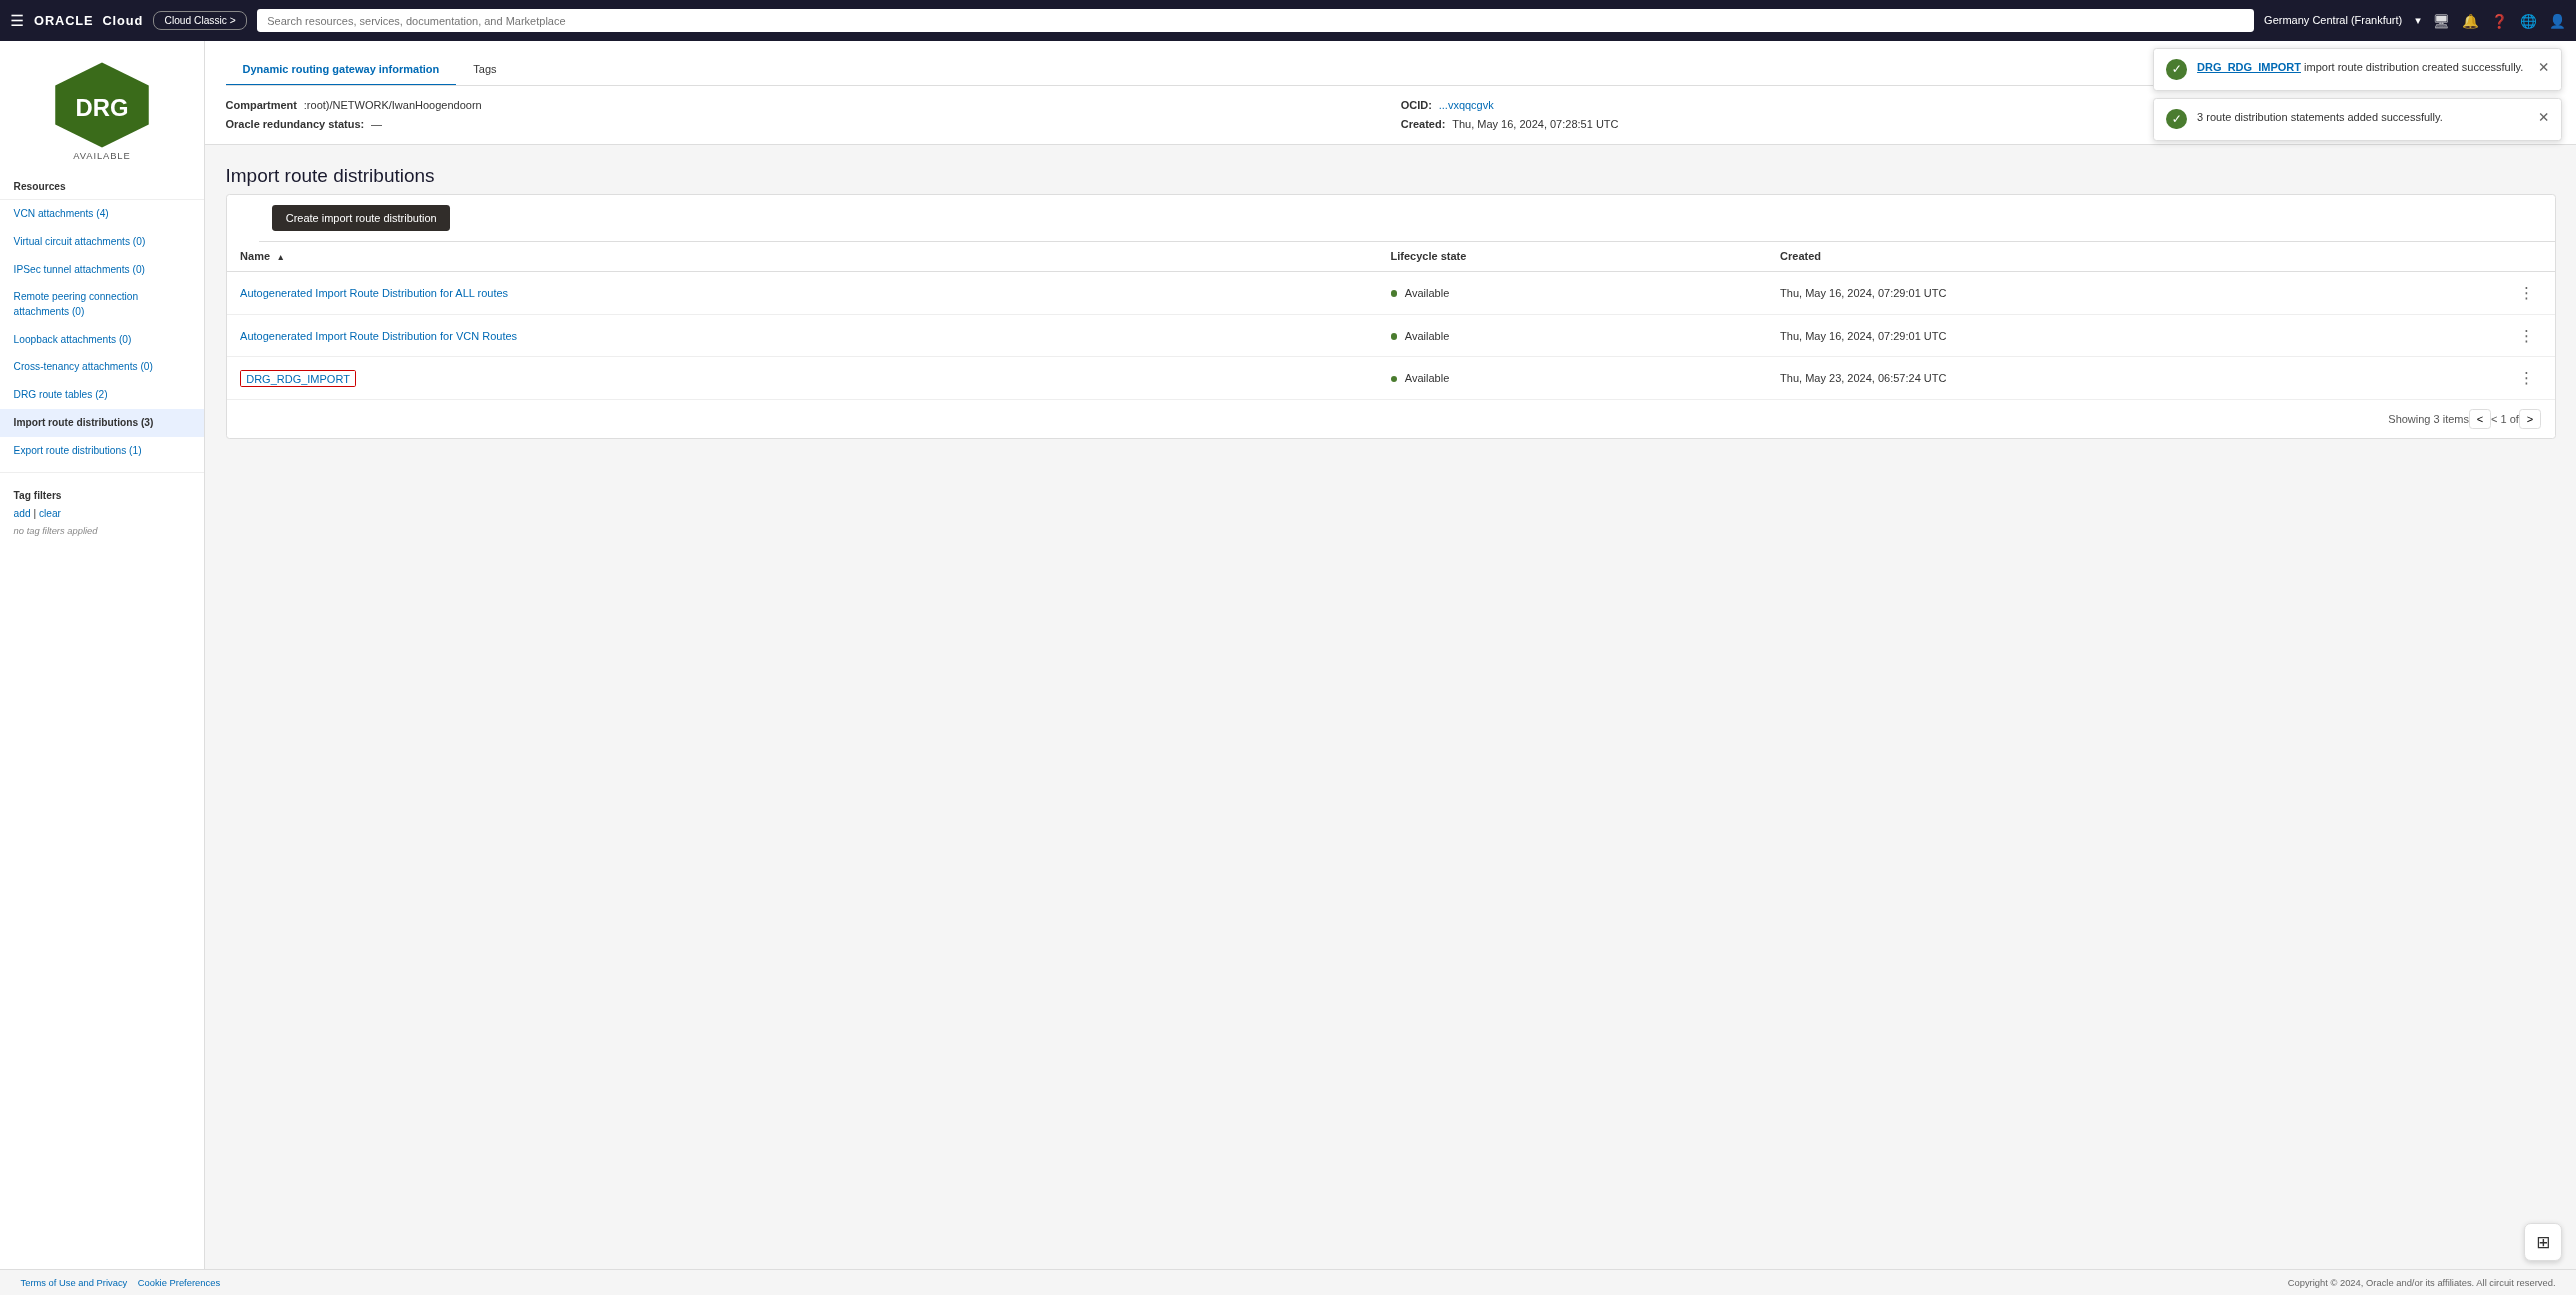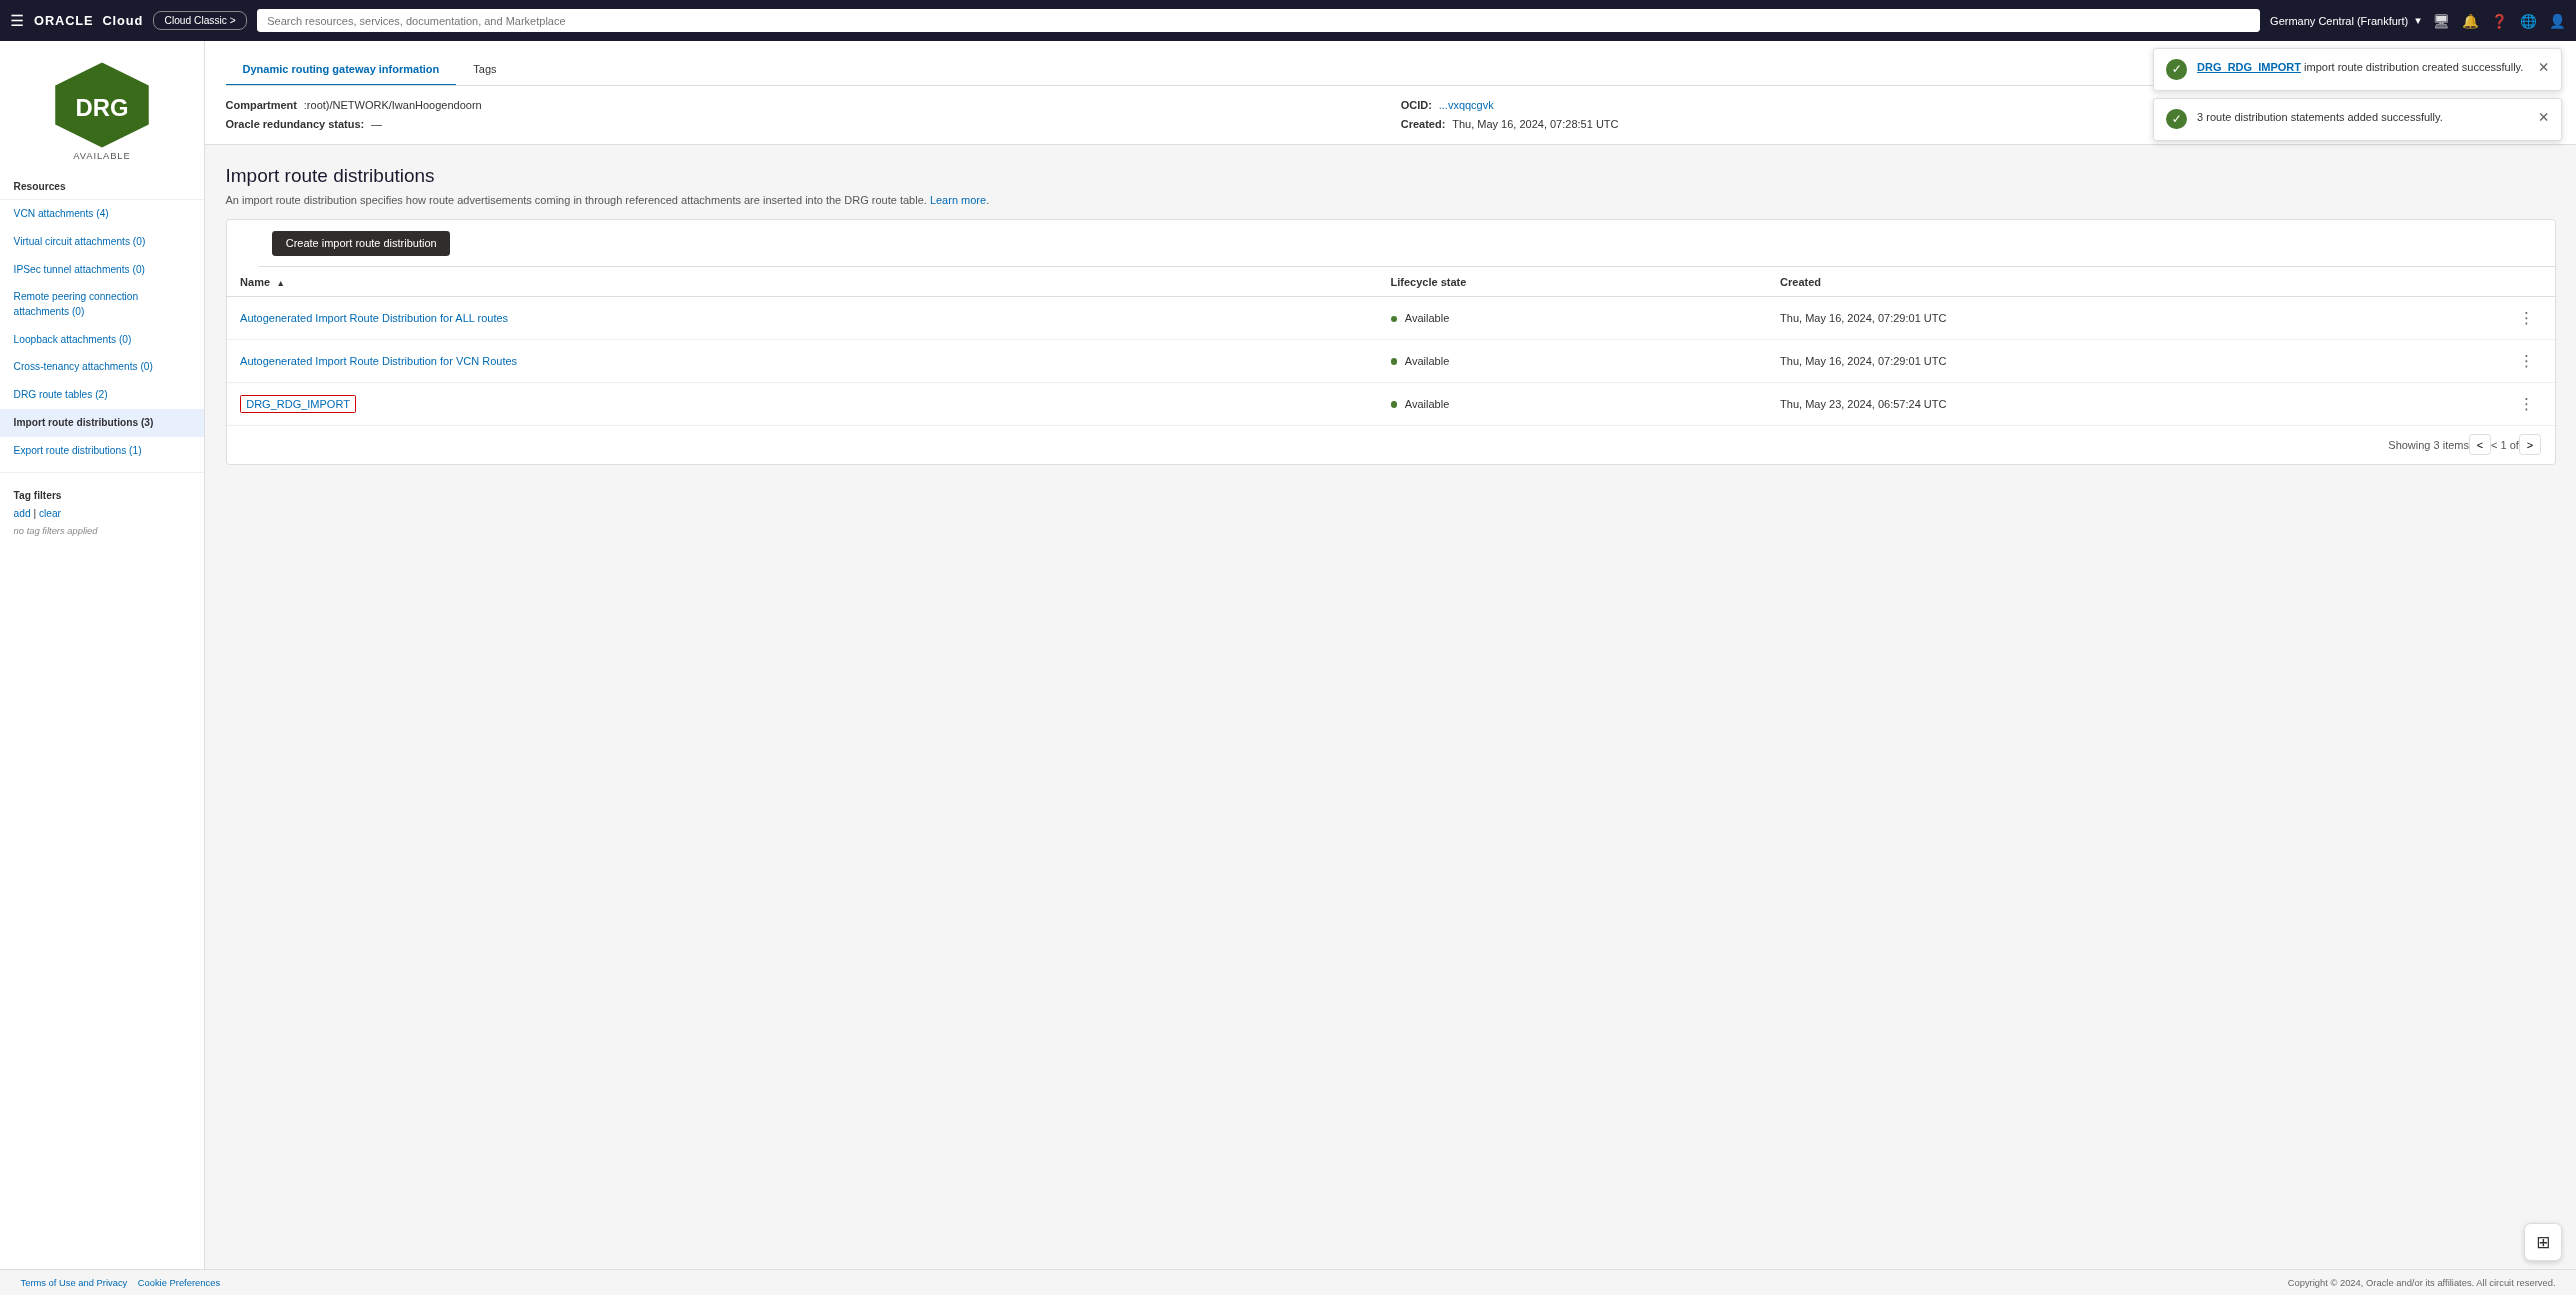--- a/index.html
+++ b/index.html
@@ -42,22 +42,22 @@
     .topnav-right {
       display: flex;
       align-items: center;
       gap: 12px;
       color: #fff;
       font-size: 11px;
       white-space: nowrap;
     }
     .topnav-region {
       display: flex;
-      align-items: center;
-      gap: 7px;
+      align-items: flex-start;
+      gap: 13px;
       cursor: pointer;
     }
     .topnav-icon { font-size: 13.6px; cursor: pointer; opacity: 0.85; }
 
     
     .layout {
       display: flex;
       margin-top: 41px;
       min-height: calc(100vh - 41px);
     }
@@ -450,24 +450,20 @@
         </div>
         <div class="info-row">
           <span class="info-label">Created:</span>
           <span class="info-value">Thu, May 16, 2024, 07:28:51 UTC</span>
         </div>
       </div>
     </div>
 
     <div class="content-area">
       <h1 class="page-title">Import route distributions</h1>
-      <p class="page-desc">
-        <span>An import route distribution specifies how route advertisements coming in through referenced attachments are inserted into the DRG route table.</span>
-        <a>Learn more</a>.
-      </p>
 
       <div class="table-card">
         <div class="table-toolbar">
           <button class="btn-primary">Create import route distribution</button>
         </div>
         <table>
           <thead>
             <tr>
               <th class="sortable">
                 <span>Name</span>

